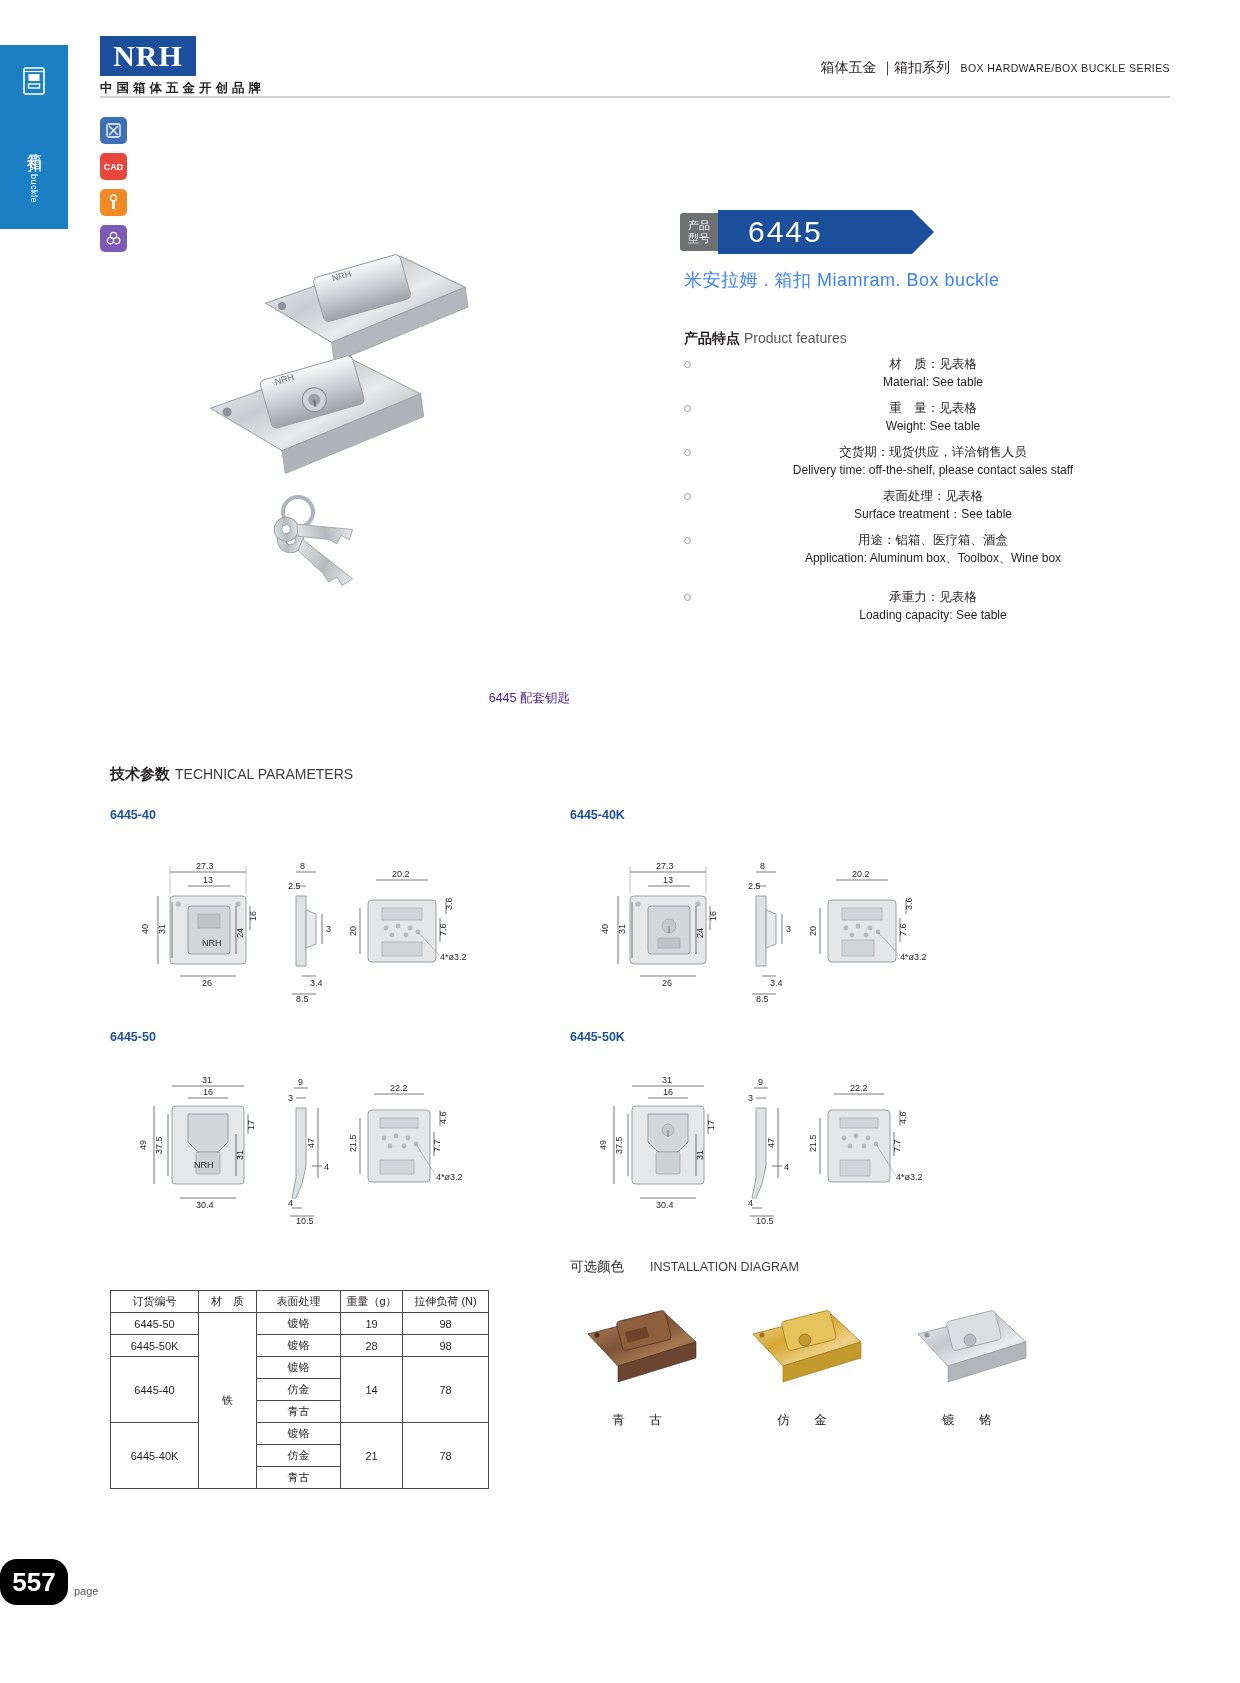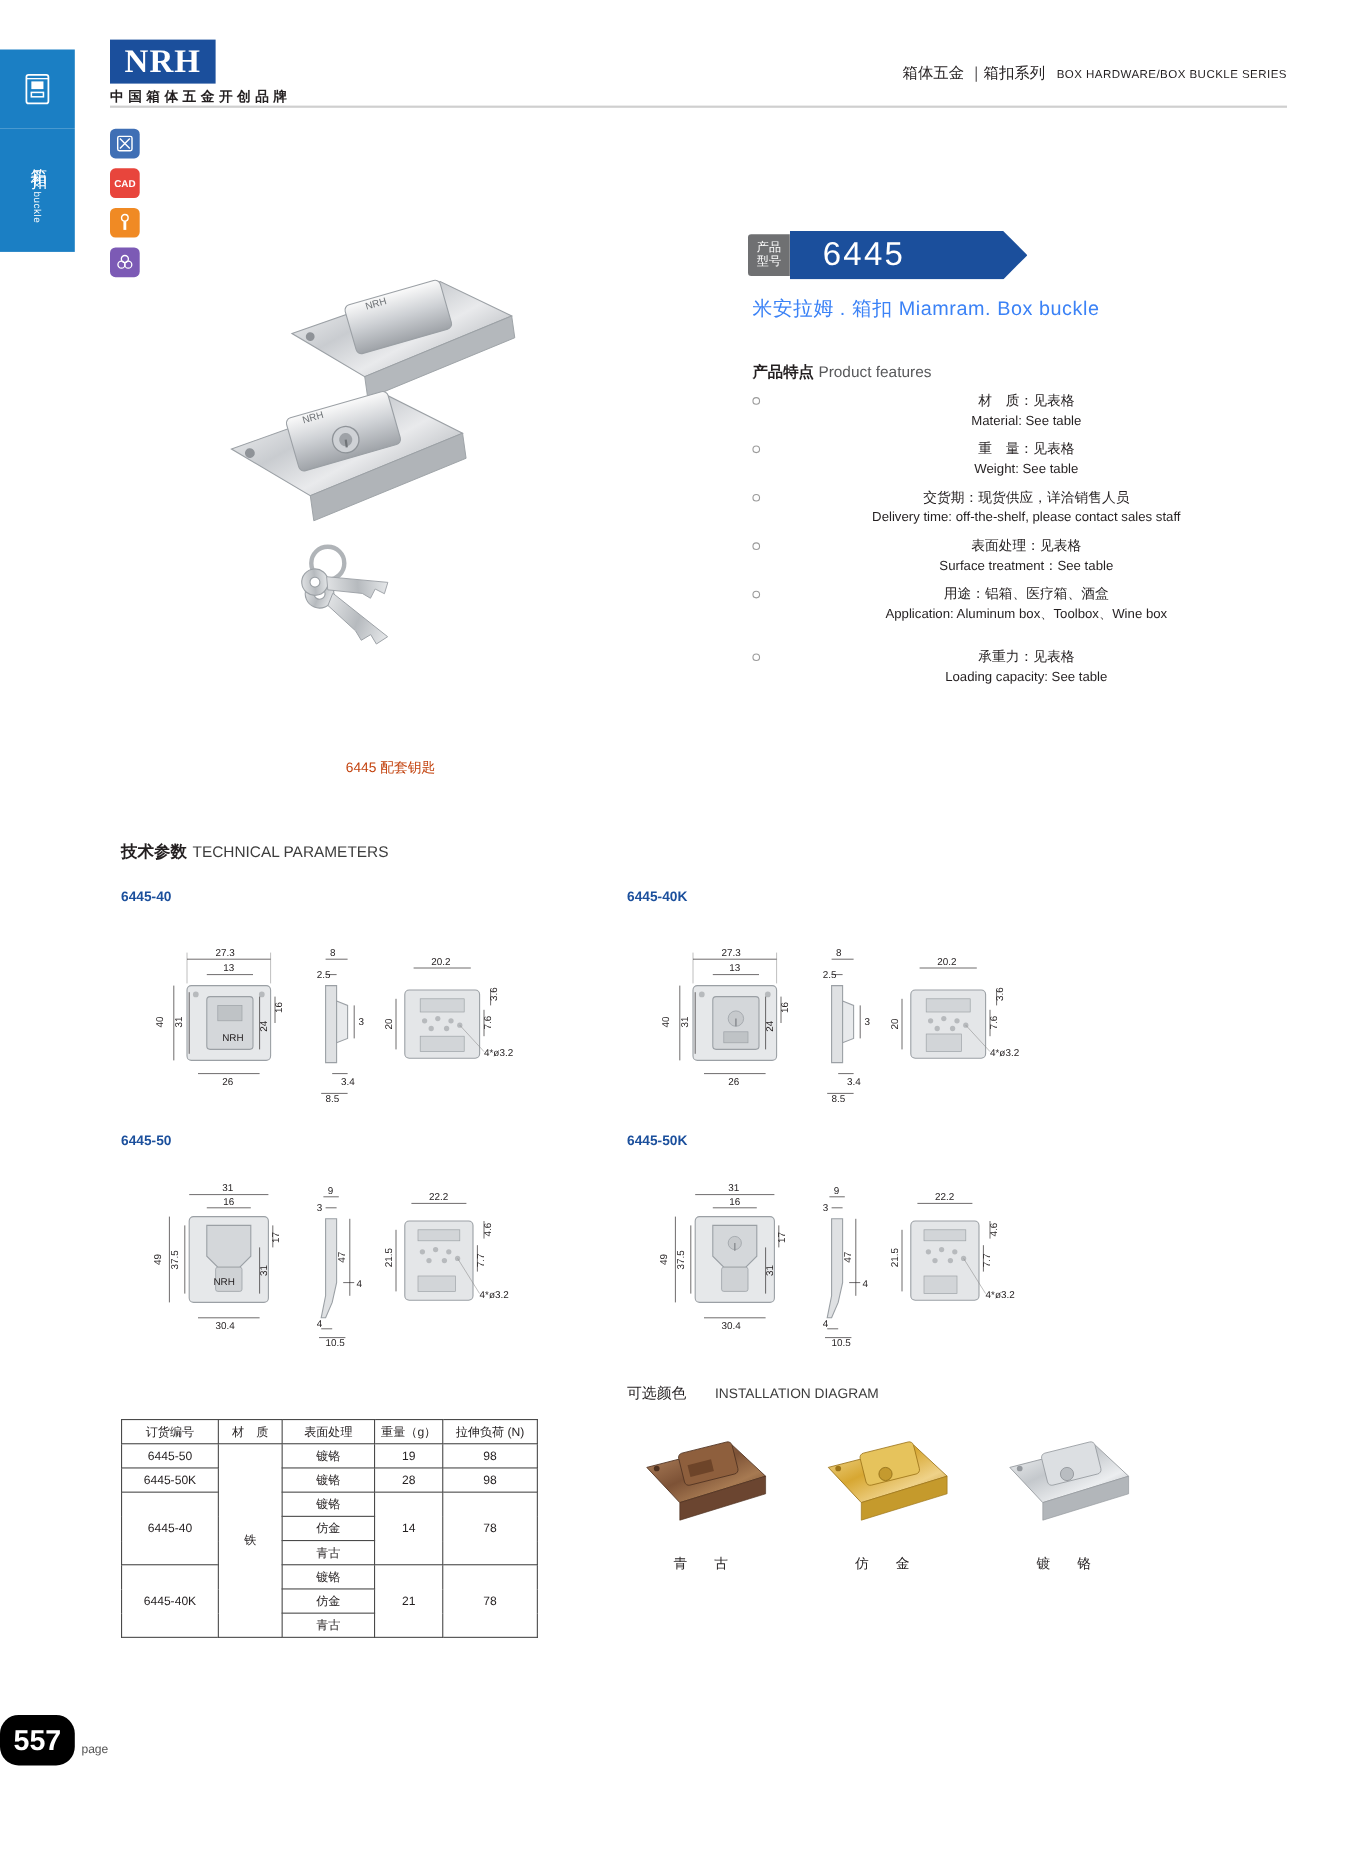--- a/index.html
+++ b/index.html
@@ -45,21 +45,21 @@
   .header-rule { position:absolute; left:100px; right:70px; top:96px; height:2px; background:#cfcfcf; }
 
   
   .badges { position:absolute; left:100px; top:117px; display:flex; gap:9px;flex-direction:column; }
   .badge { width:27px; height:27px; border-radius:5px; display:flex; align-items:center; justify-content:center;
            color:#fff; font-size:9px; font-weight:bold; }
   .badge svg { display:block; }
 
   
   .prod-photo { position:absolute; left:140px; top:240px; width:430px; height:400px; }
-  .caption-key { position:absolute; left:140px; top:690px; width:430px; text-align:center; font-size:12.5px; color:#c2410c;}
+  .caption-key { position:absolute; left:140px; top:690px; width:430px; text-align:right; font-size:12.5px; color:#4c1d95;}
 
   
   .model-wrap { position:absolute; left:680px; top:210px; display:flex; align-items:center; }
   .model-tag { background:#6f7072; color:#fff; font-size:11px; line-height:13px; padding:6px 8px; border-radius:3px 0 0 3px;
                text-align:center; }
   .model-banner { position:relative; background:#1b4f9c; color:#fff; height:44px; min-width:216px; padding:0 40px 0 30px;
                display:flex; align-items:center; font-size:30px; letter-spacing:2px;
                clip-path: polygon(0 0, calc(100% - 22px) 0, 100% 50%, calc(100% - 22px) 100%, 0 100%); }
   .model-sub { position:absolute; left:684px; top:268px; font-size:18px; color:#3b82f6; letter-spacing:0.5px;}
 

